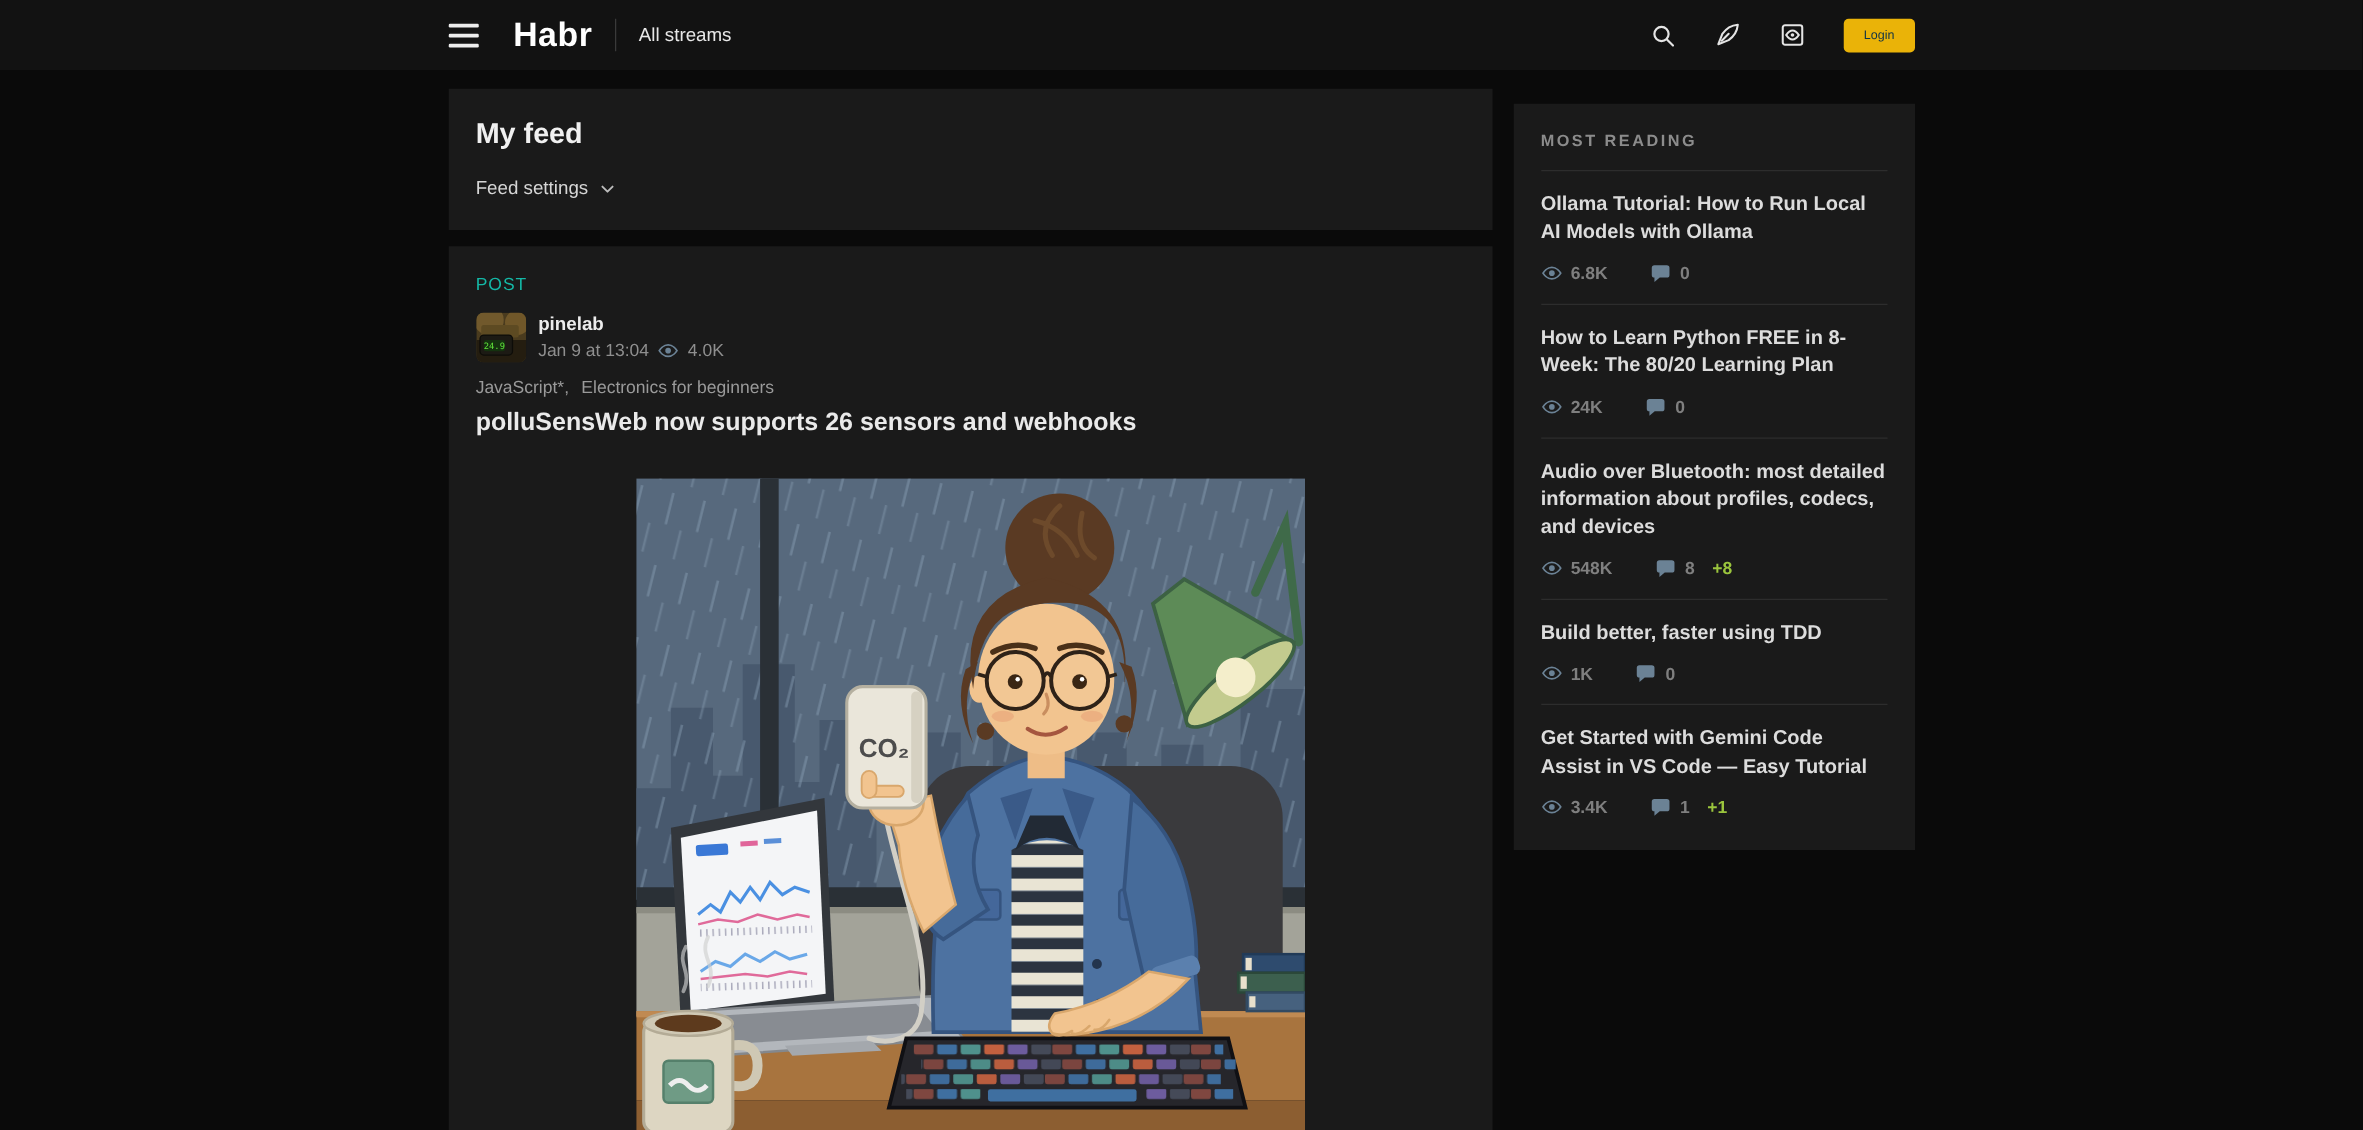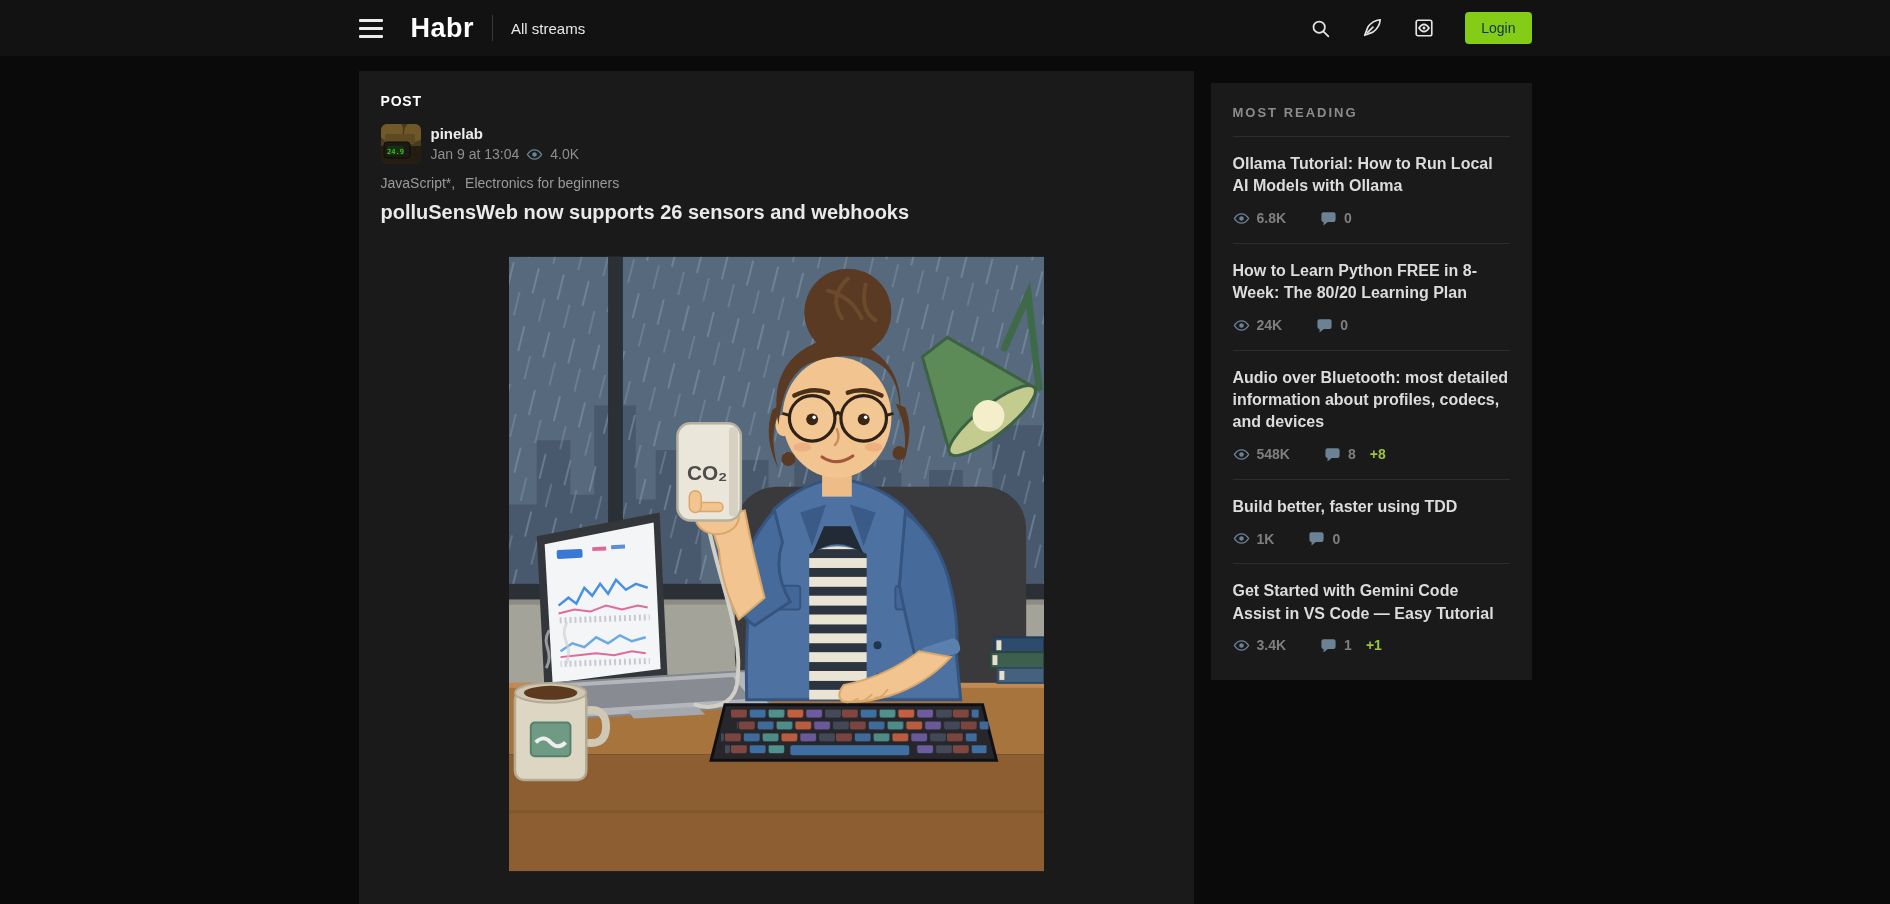--- a/index.html
+++ b/index.html
@@ -15,40 +15,40 @@
   .topbar { height:56px; background:#121212; }
   .topbar-inner { display:flex; align-items:center; height:56px; }
   .burger { width:24px; display:flex; flex-direction:column; gap:5px; cursor:pointer; margin-right:28px; }
   .burger span { display:block; height:3px; background:#ececec; border-radius:1px; }
   .logo { font-size:27px; font-weight:bold; color:#fff; letter-spacing:.5px; cursor:pointer; }
   .nav-sep { width:1px; height:26px; background:#3a3a3a; margin:0 18px; }
   .nav-current { font-size:15px; color:#e8e8e8; cursor:pointer; }
   .topbar-right { margin-left:auto; display:flex; align-items:center; gap:30px; }
   .hicon { color:#e4e4e4; cursor:pointer; display:flex; align-items:center; }
   .login-btn {
-    background:#84cc16; color:#0e3347; border:none; border-radius:4px;
-    font-size:14px; font-family:inherit; padding:8px 16px; cursor:pointer;
+    background:#eab308; color:#0e3347; border:none; border-radius:4px;
+    font-size:10px; font-family:inherit; padding:8px 16px; cursor:pointer;
   }
 
   
   .main { display:flex; gap:17px; margin-top:15px; align-items:flex-start; }
   .col-left { width:835px; }
   .col-right { width:321px; margin-top:12px; }
   .card { background:#1a1a1a; }
 
   
   .feed-card { padding:22px 22px 24px; margin-bottom:13px; }
   .feed-title { font-size:23px; font-weight:bold; color:#f0f0f0; }
   .feed-settings { margin-top:22px; display:inline-flex; align-items:center; gap:8px;
                    font-size:15px; color:#d6d6d6; cursor:pointer; }
   .feed-settings svg { color:#bdbdbd; }
 
   
   .post-card { padding:22px 22px 40px; }
-  .post-label { color:#ffffff; font-size:14px; font-weight:bold; letter-spacing:.8px; }
+  .post-label { color:#14b8a6; font-size:14px; font-weight:normal; letter-spacing:.8px; }
   .post-meta { display:flex; margin-top:15px; gap:10px; }
   .avatar { width:40px; height:40px; border-radius:6px; overflow:hidden; flex:0 0 40px; cursor:pointer; }
   .meta-lines { display:flex; flex-direction:column; justify-content:space-between; padding:1px 0; }
   .author { font-size:15px; font-weight:bold; color:#ececec; cursor:pointer; }
   .meta-row { display:flex; gap:7px; font-size:14px; color:#8f8f8f; }
   .views-ico, .slate { color:#6b8295; }
   .hubs { margin-top:11px; font-size:14px; color:#9a9a9a; }
   .hub-link { cursor:pointer; }
   .hub-sep { margin-right:6px; }
   .post-title { margin-top:10px; font-size:20px; font-weight:bold; color:#eaeaea; cursor:pointer; }
@@ -100,20 +100,29 @@
         </svg>
       </span>
       <button class="login-btn">Login</button>
     </div>
   </div>
 </header>
 
 <div class="container main">
   <div class="col-left">
 
+    <section class="card feed-card">
+      <h1 class="feed-title">My feed</h1>
+      <div class="feed-settings">
+        <span>Feed settings</span>
+        <svg width="14" height="14" viewBox="0 0 24 24" fill="none" stroke="currentColor" stroke-width="2.6" stroke-linecap="round" stroke-linejoin="round">
+            <polyline points="5 9 12 16 19 9"></polyline>
+          </svg>
+      </div>
+    </section>
 
     <article class="card post-card">
       <div class="post-label">POST</div>
 
       <div class="post-meta">
         <div class="avatar">
           
           <svg viewBox="0 0 40 40" width="40" height="40">
             <rect width="40" height="40" fill="#4a3b1e"></rect>
             <circle cx="10" cy="6" r="12" fill="#7a6230" opacity=".8"></circle>

